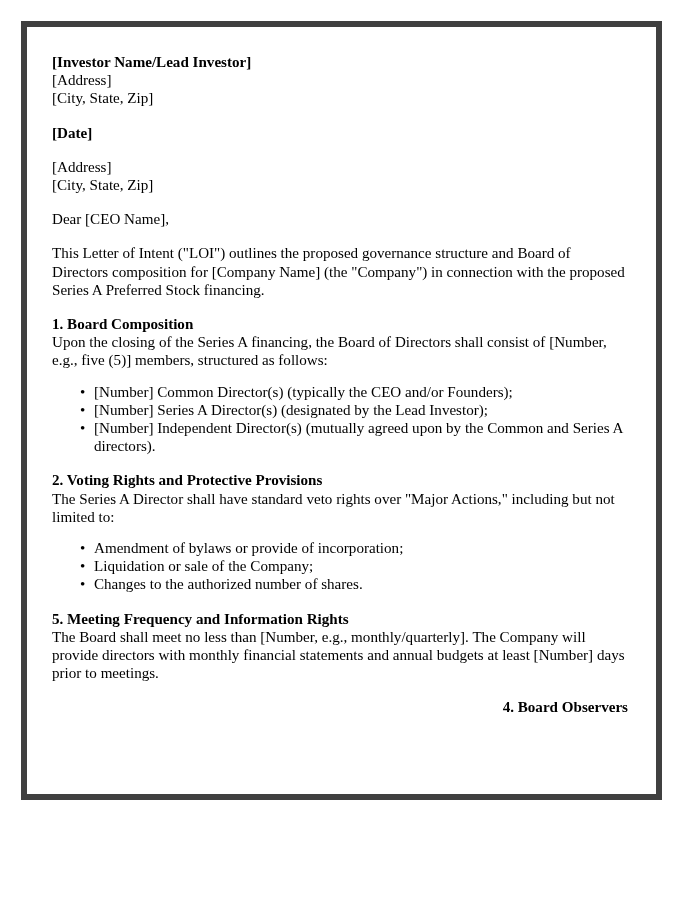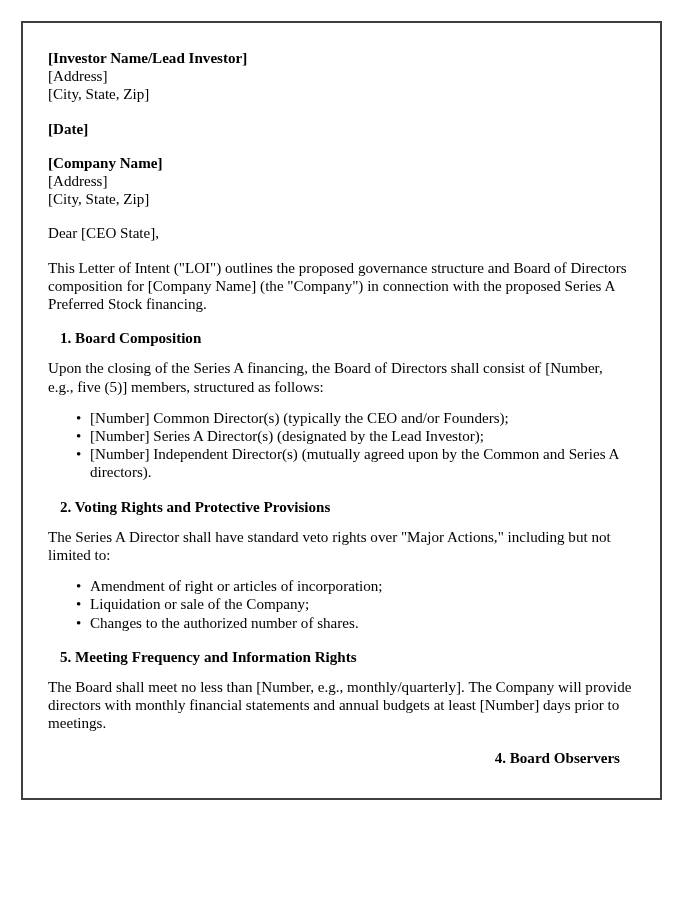--- a/index.html
+++ b/index.html
@@ -14,21 +14,21 @@
     color: #000000;
     overflow: hidden;
   }
 
   .page {
     position: absolute;
     left: 21px;
     top: 21px;
     width: 641px;
     height: 779px;
-    border: 2px solid #404040;
+    border: 6px solid #404040;
     box-sizing: border-box;
     background: #ffffff;
     overflow: hidden;
   }
 
   .page-inner {
     padding: 26px 28px 0 25px;
   }
 
   .doc {
@@ -49,21 +49,21 @@
     white-space: pre-wrap;
   }
 
   .bold {
     font-weight: bold;
   }
 
   .heading {
     font-weight: bold;
     display: block;
-    margin: 12px;
+    margin: 0;
   }
 
   .para {
     display: block;
     margin: 0;
   }
 
   ul.bullets {
     margin: 13px 0 0 0;
     padding: 0 0 0 42px;
@@ -104,49 +104,48 @@
         <span class="line bold">[Investor Name/Lead Investor]</span>
         <span class="line">[Address]</span>
         <span class="line">[City, State, Zip]</span>
       </div>
 
       <div class="block">
         <span class="line bold">[Date]</span>
       </div>
 
       <div class="block">
-        <span class="line bold">[Company Name]</span>
         <span class="line">[Address]</span>
         <span class="line">[City, State, Zip]</span>
       </div>
 
 
       <div class="block">
-        <span class="line">Dear [CEO State],</span>
+        <span class="line">Dear [CEO Name],</span>
       </div>
 
       <div class="block">
         <span class="para">This Letter of Intent ("LOI") outlines the proposed governance structure and Board of Directors composition for [Company Name] (the "Company") in connection with the proposed Series A Preferred Stock financing.</span>
       </div>
 
       <div class="sec-block">
         <span class="heading">1. Board Composition</span>
         <span class="para">Upon the closing of the Series A financing, the Board of Directors shall consist of [Number, e.g., five (5)] members, structured as follows:</span>
         <ul class="bullets">
           <li>[Number] Common Director(s) (typically the CEO and/or Founders);</li>
           <li>[Number] Series A Director(s) (designated by the Lead Investor);</li>
           <li>[Number] Independent Director(s) (mutually agreed upon by the Common and Series A directors).</li>
         </ul>
       </div>
 
       <div class="sec-block">
         <span class="heading">2. Voting Rights and Protective Provisions</span>
         <span class="para">The Series A Director shall have standard veto rights over "Major Actions," including but not limited to:</span>
         <ul class="bullets">
-          <li>Amendment of right or articles of incorporation;</li>
+          <li>Amendment of bylaws or provide of incorporation;</li>
           <li>Liquidation or sale of the Company;</li>
           <li>Changes to the authorized number of shares.</li>
         </ul>
       </div>
 
       <div class="sec-block">
         <span class="heading">5. Meeting Frequency and Information Rights</span>
         <span class="para">The Board shall meet no less than [Number, e.g., monthly/quarterly]. The Company will provide directors with monthly financial statements and annual budgets at least [Number] days prior to meetings.</span>
       </div>
 

